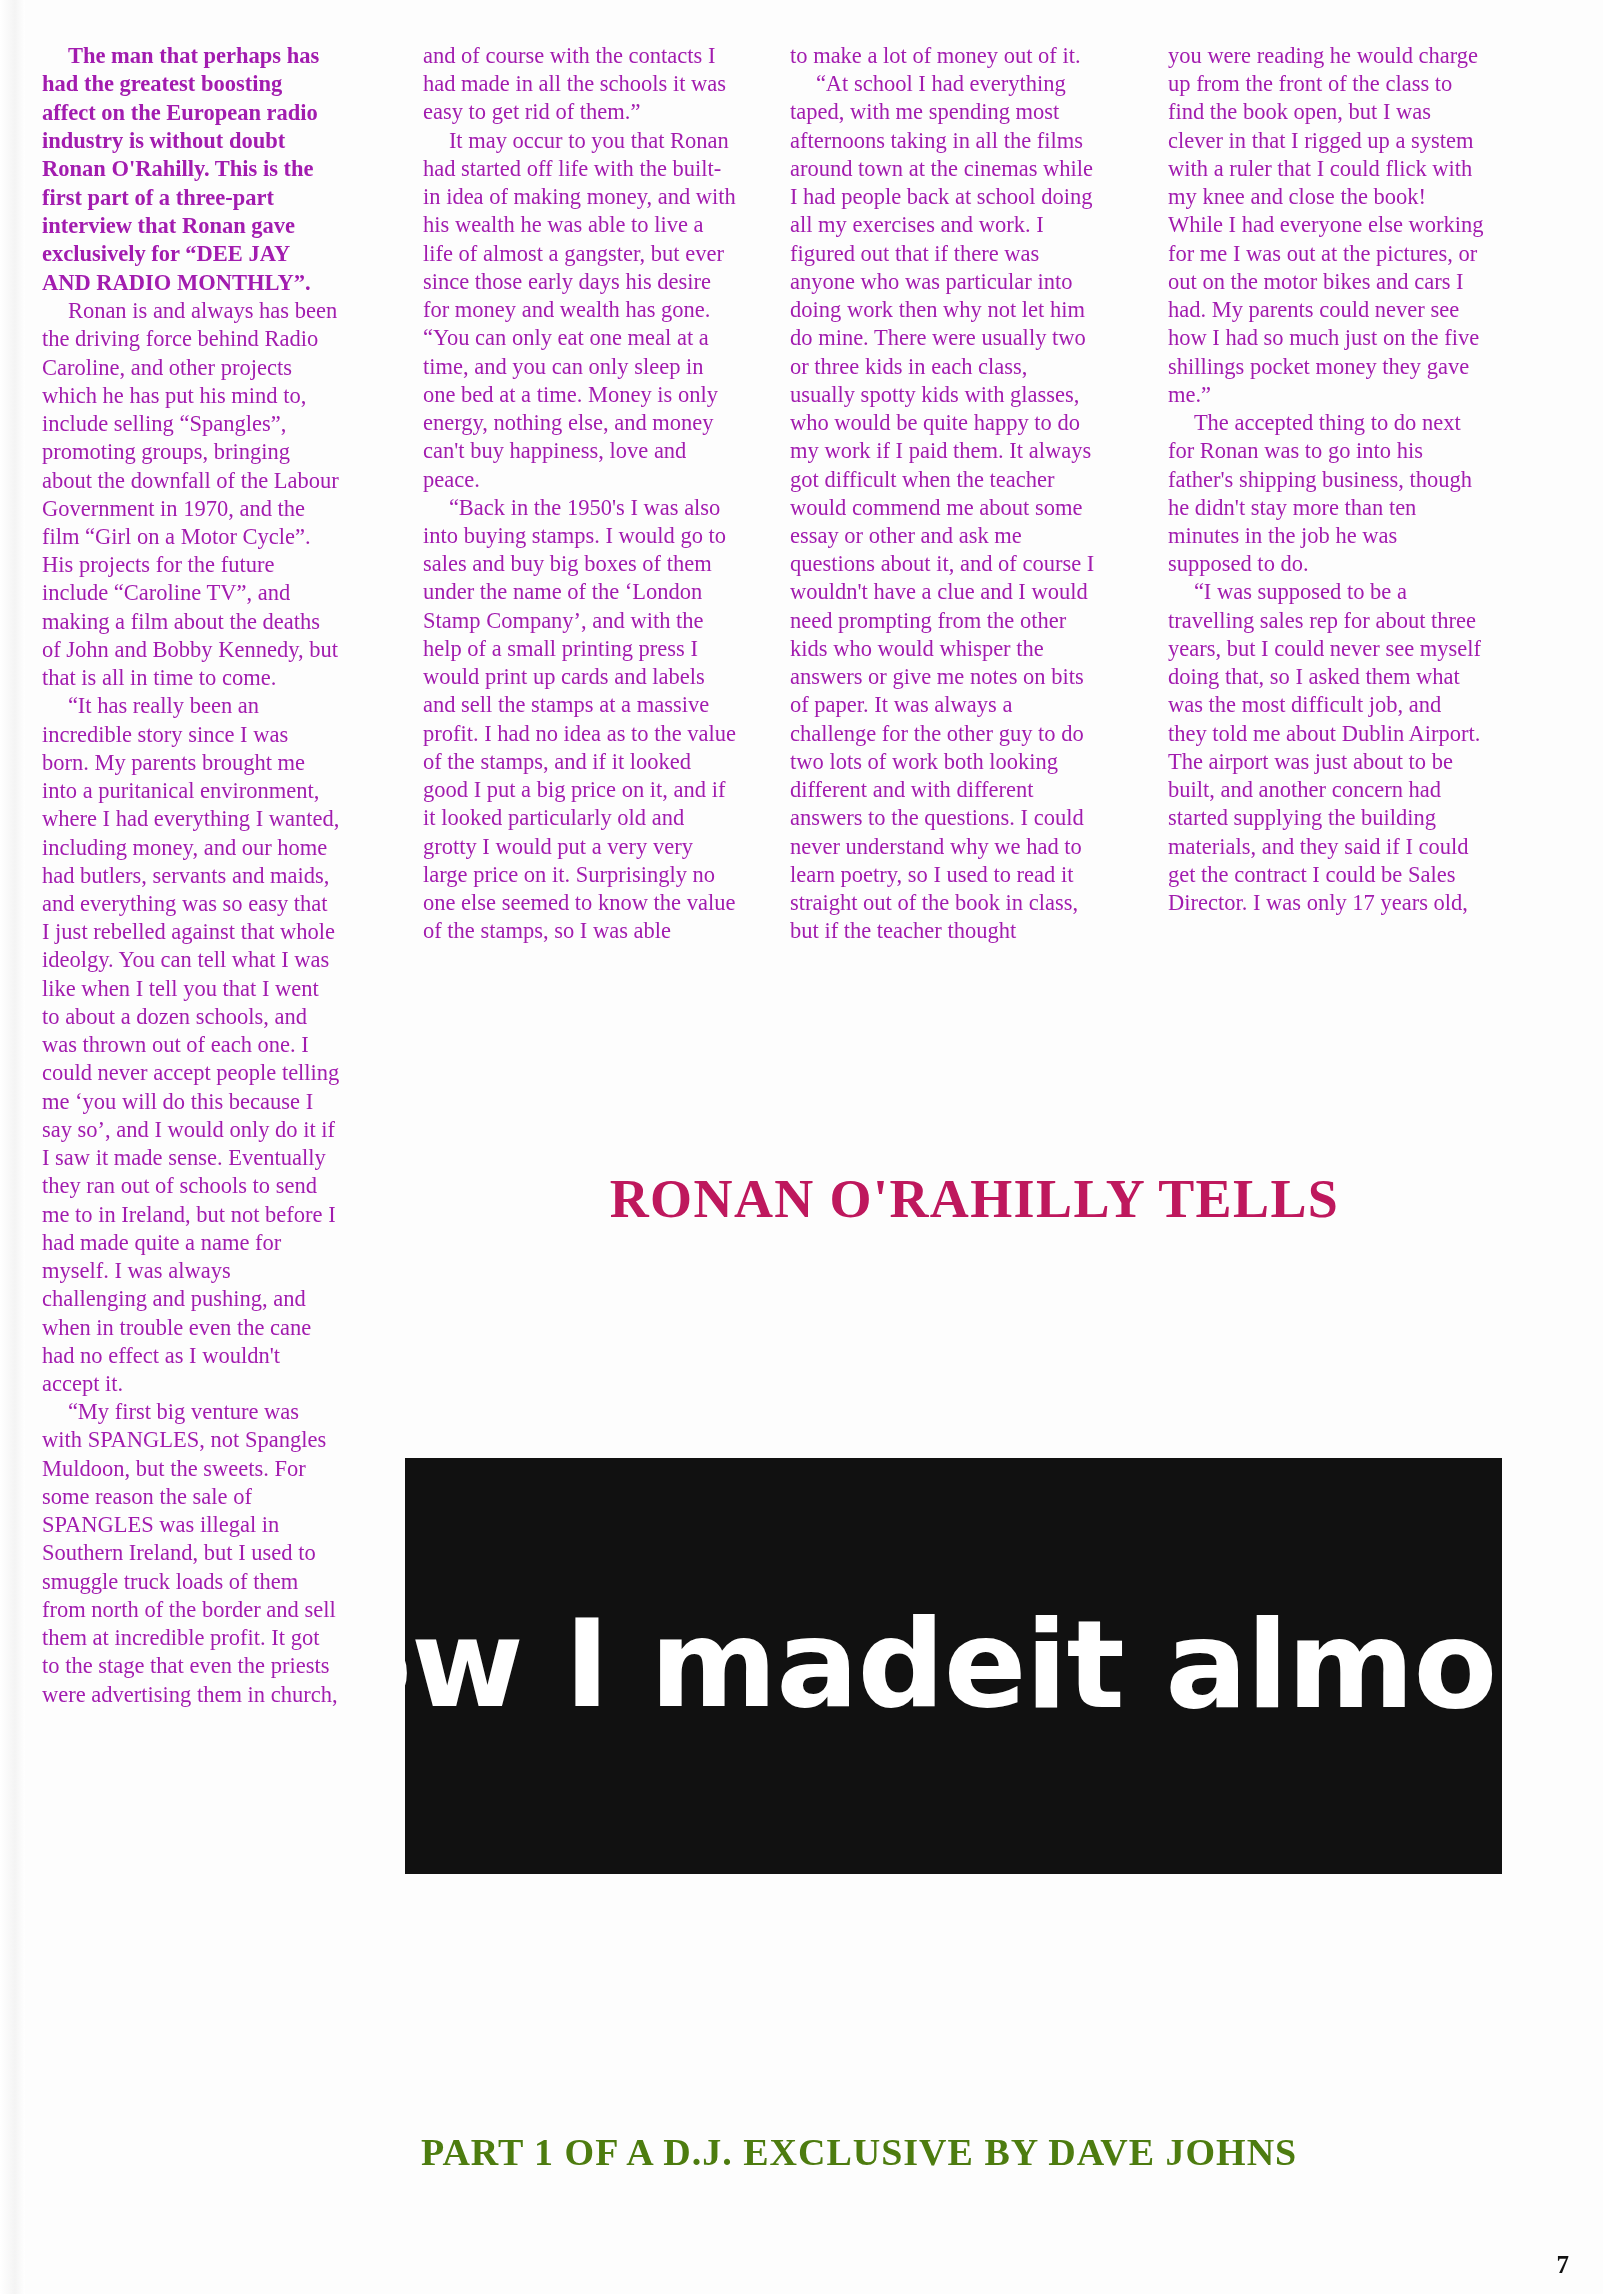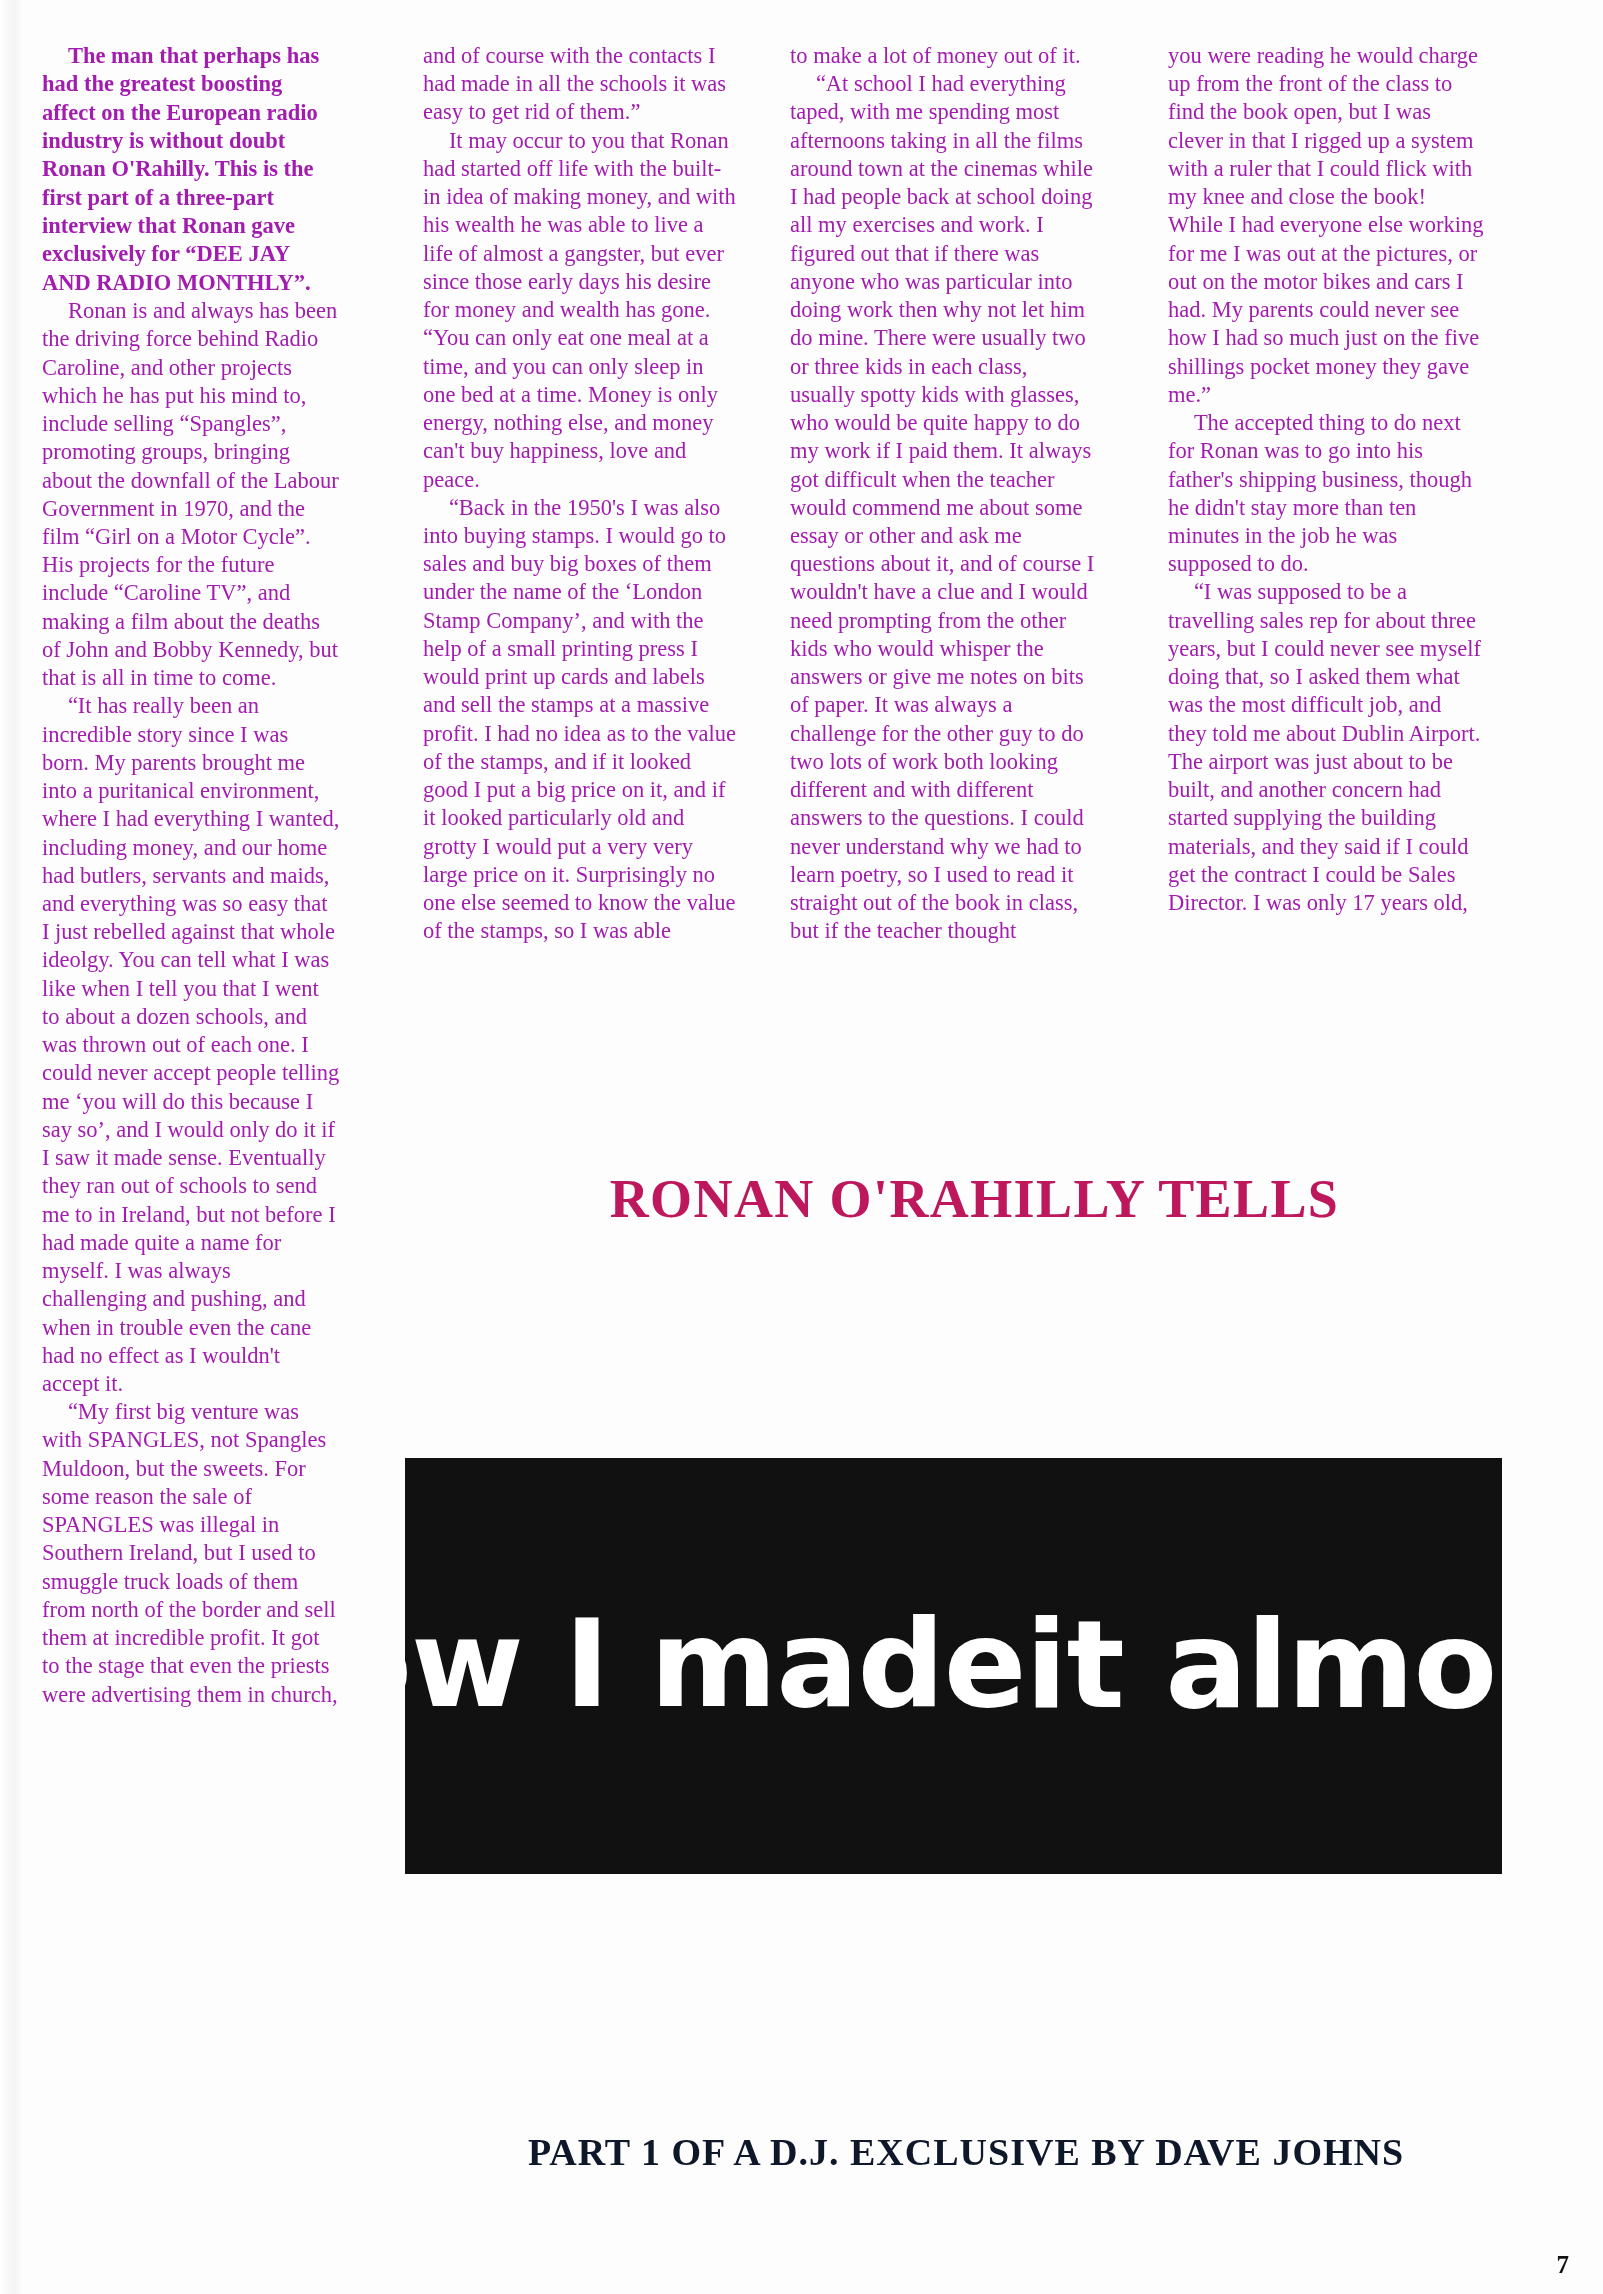--- a/index.html
+++ b/index.html
@@ -103,26 +103,26 @@
     letter-spacing: -1px;
     white-space: nowrap;
   }
   .banner-line.l1 { margin-bottom: 1.9px; }
 
   .footline {
     position: absolute;
     left: 421px;
     top: 2130px;
     width: 1090px;
-    text-align: center;
+    text-align: left;
     font-family: "Liberation Serif", serif;
     font-weight: bold;
     font-size: 38px;
     letter-spacing: 1px;
-    color: #0f172a;
+    color: #4d7c0f;
     white-space: nowrap;
   }
 
   .pagenum {
     position: absolute;
     right: 34px;
     bottom: 15.3px;
     font-family: "Liberation Serif", serif;
     font-weight: bold;
     font-size: 25px;

